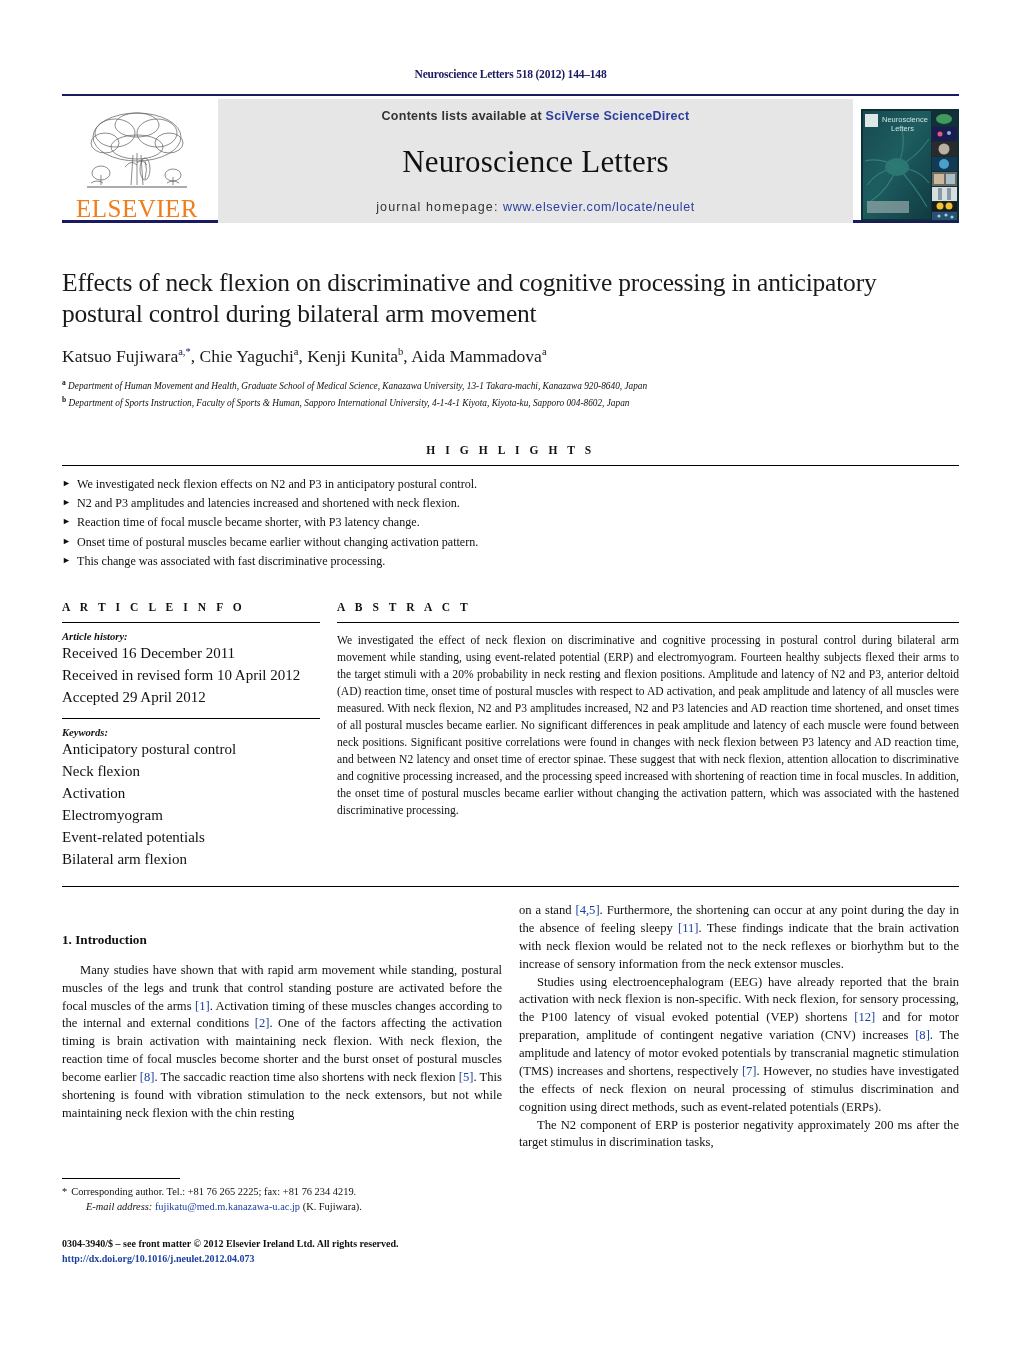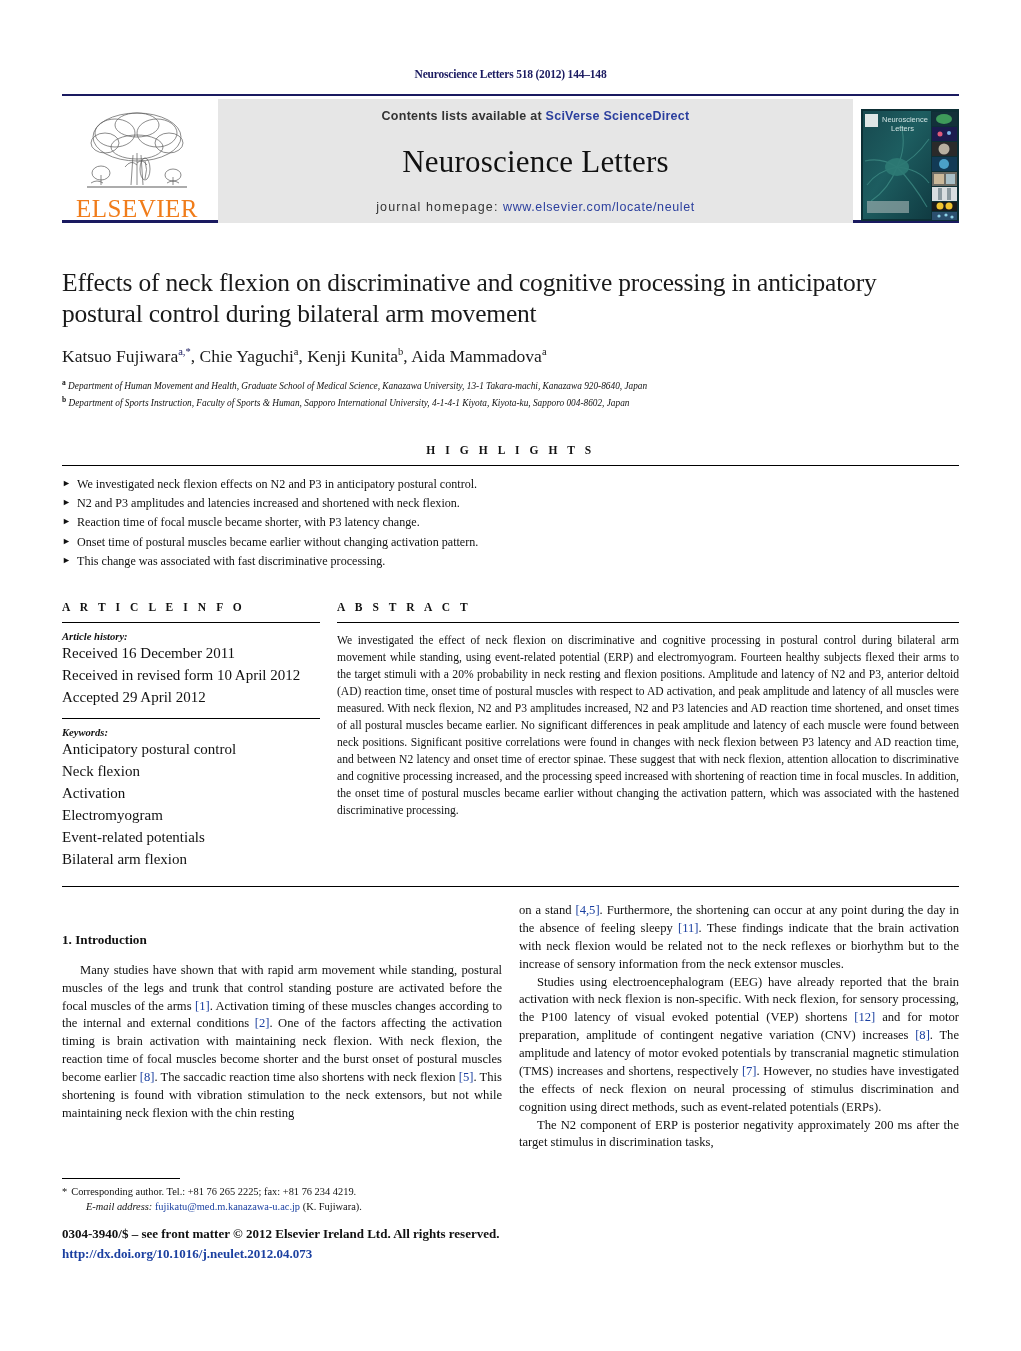--- a/index.html
+++ b/index.html
@@ -248,23 +248,23 @@
     font-size: 10.4px;
     line-height: 1.45;
     color: #111;
     padding-left: 12px;
     text-indent: -12px;
   }
   .footnote .star { padding-right: 4px; }
   .footnote em { font-style: italic; }
   .footnote .mail { color: #1a3fa0; }
   .issn-block {
-    margin-top: 10px;
-    font-family: "Liberation Serif", serif;
-    font-size: 13px;
+    margin-top: 22px;
+    font-family: "Liberation Serif", serif;
+    font-size: 10px;
     line-height: 1.5;
     color: #111;
     font-weight: bold;
   }
   .issn-block .doi { color: #1a3fa0; }
 
   .footer-area {
     position: absolute;
     left: 62px;
     top: 1178px;

